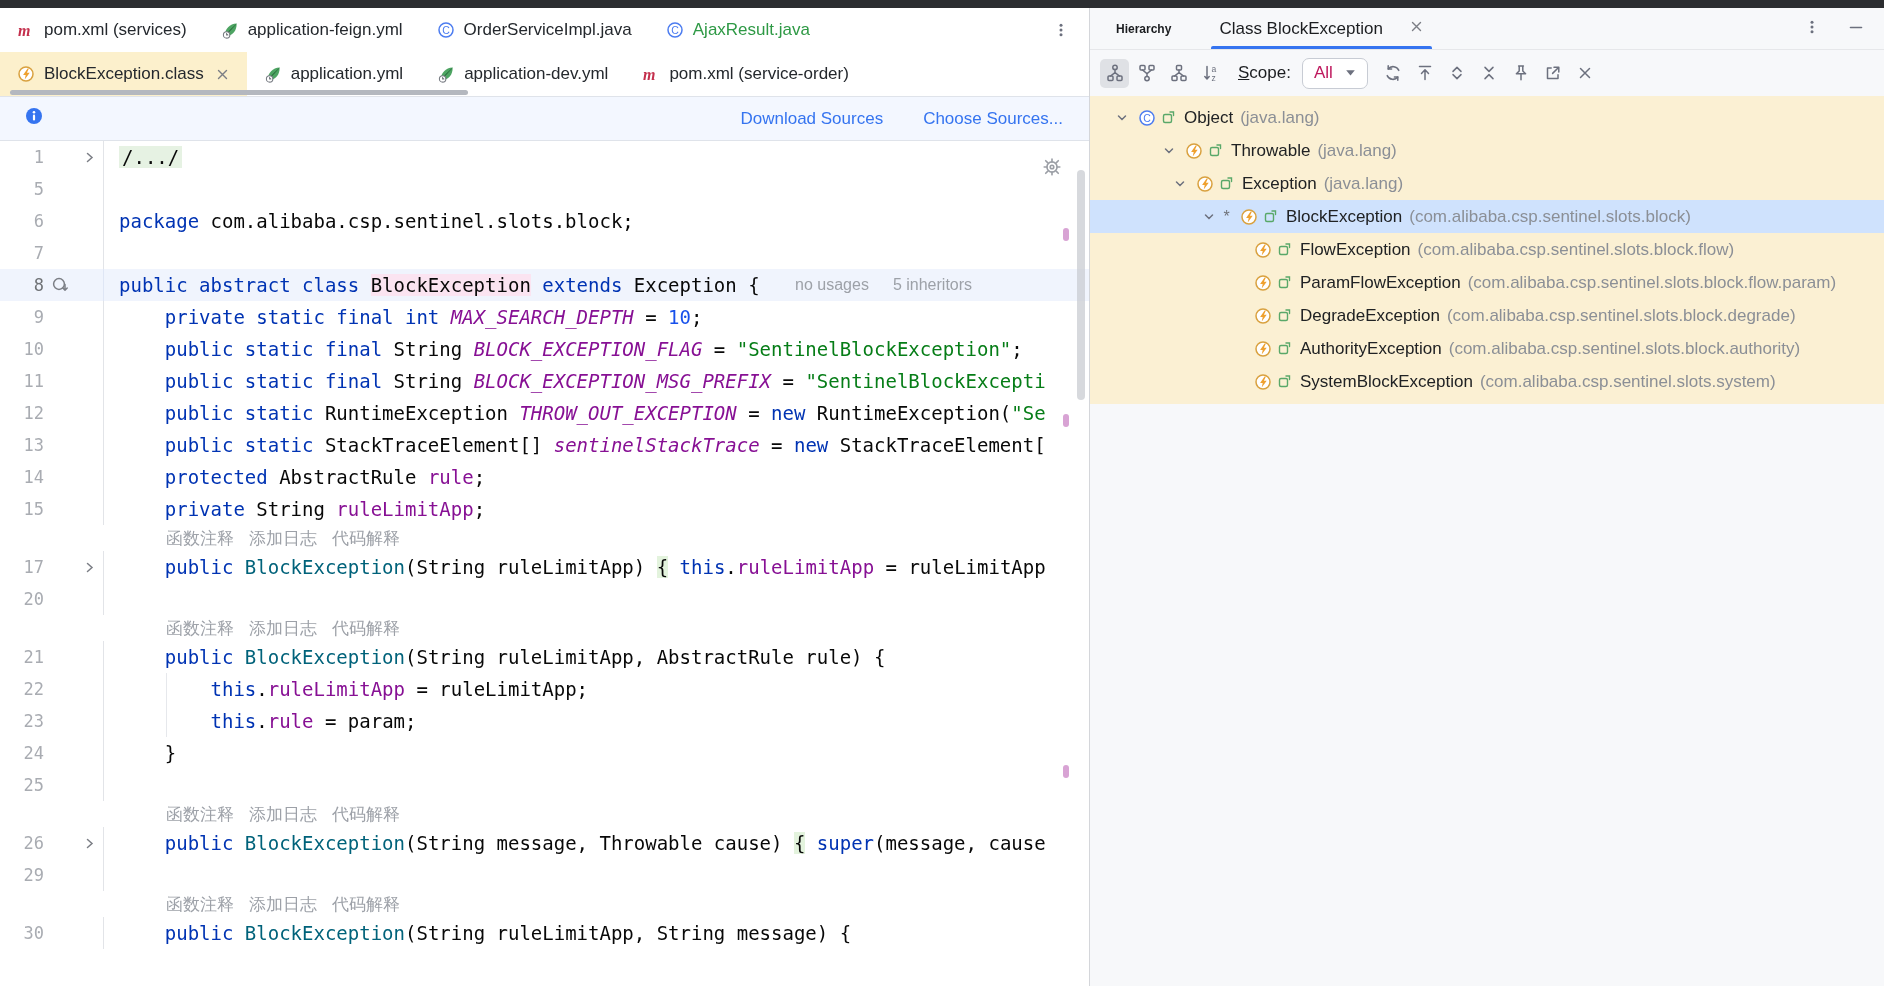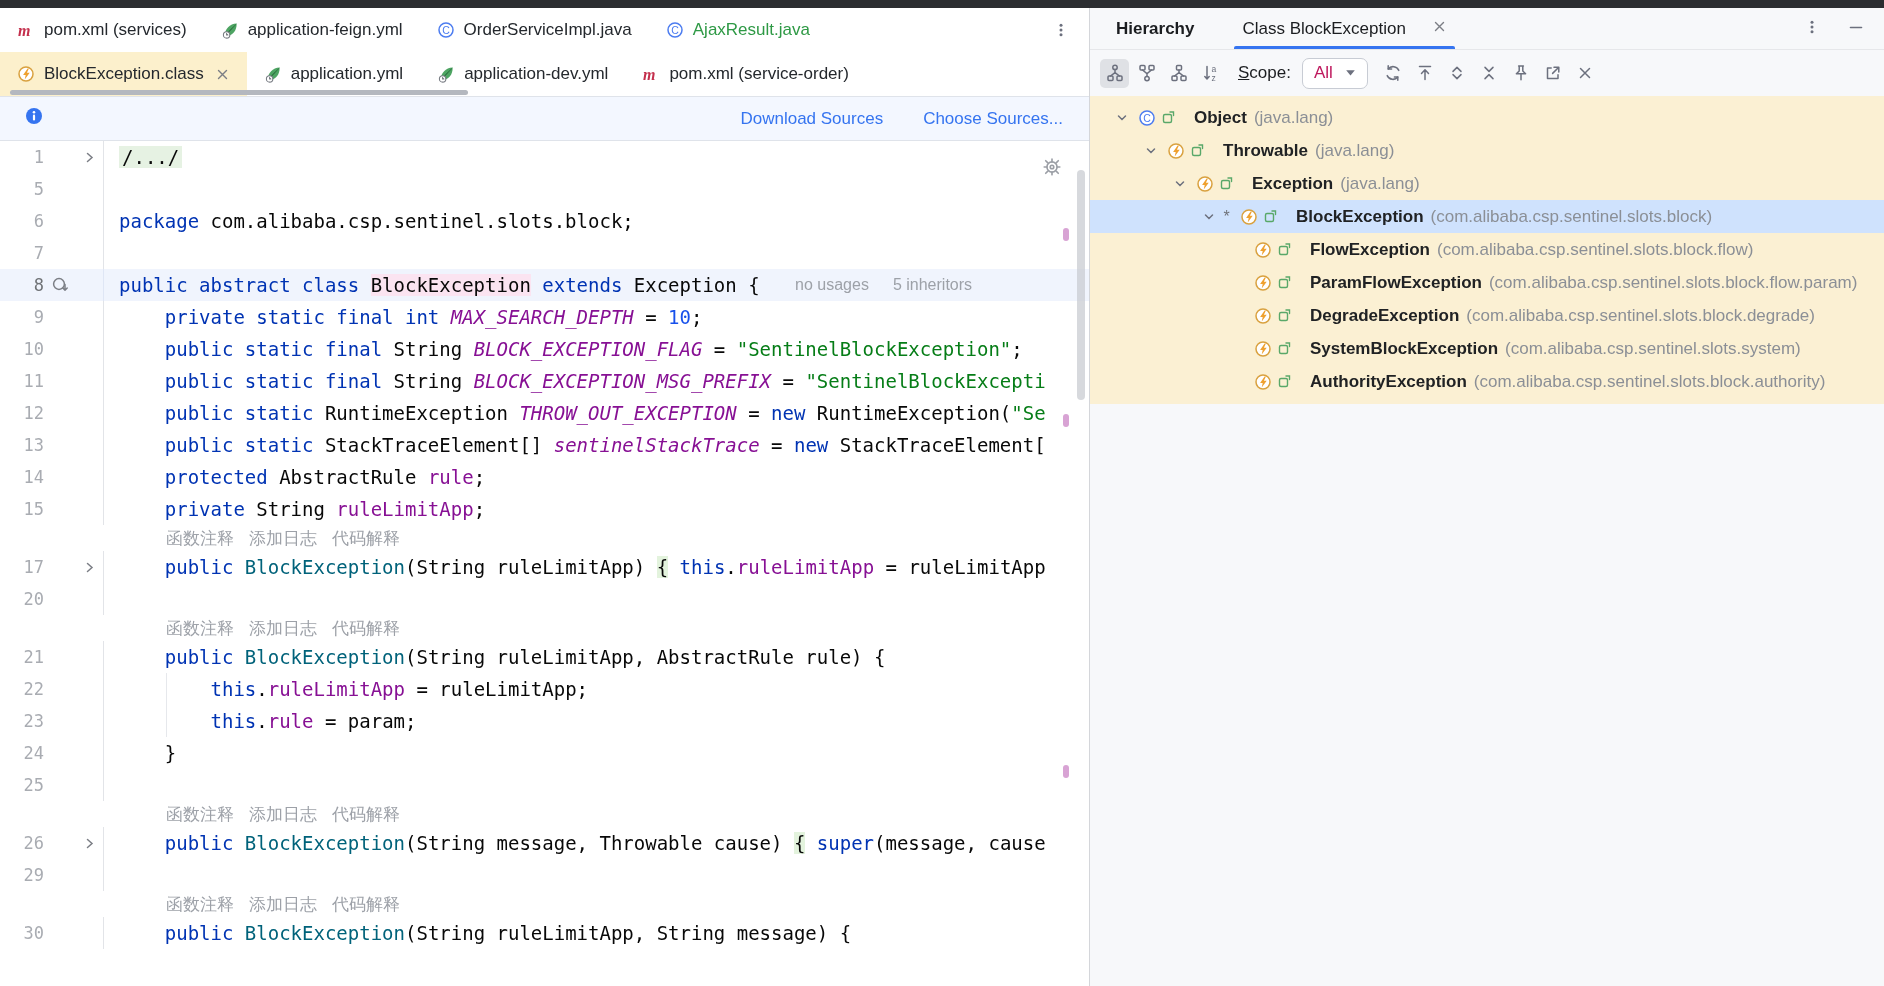--- a/index.html
+++ b/index.html
@@ -58,21 +58,21 @@
   .gear-float { position:absolute; top:15px; right:26px; opacity:.85; }
   .scroll-thumb { position:absolute; right:4px; top:29px; width:8px; height:230px;
     border-radius:4px; background:#caccd2; opacity:.75; }
   .vcs-mark { position:absolute; right:20px; width:6px; height:13px; border-radius:3px;
     background:#d8a3d4; }
 
   
   .hier-pane { flex:1; background:#f7f8fa; display:flex; flex-direction:column; overflow:hidden; }
   .hheader { height:42px; flex:none; display:flex; align-items:center;
     padding:0 20px 0 26px; border-bottom:1px solid #e6e7ea; }
-  .htitle { font-weight:bold; font-size:17px; color:#1b1d20; }
+  .htitle { font-weight:bold; font-size:12px; color:#1b1d20; }
   .htab { margin-left:44px; position:relative; height:100%; display:flex;
     align-items:center; gap:26px; font-size:17px; color:#1b1d20; padding:0 4px; }
   .htab .underline { position:absolute; left:-4px; right:-4px; bottom:0; height:3px;
     border-radius:2px 2px 0 0; background:#3574F0; }
   .hheader-right { margin-left:auto; display:flex; align-items:center; gap:28px; }
 
   .htoolbar { height:46px; flex:none; display:flex; align-items:center; padding:0 10px; gap:3px; }
   .tbtn { width:29px; height:29px; border-radius:5px; display:flex; align-items:center;
     justify-content:center; cursor:pointer; }
   .tbtn.sel { background:#dfe1e5; }
@@ -83,21 +83,21 @@
     color:#be185d; margin-right:8px; cursor:pointer; }
 
   .htree { flex:none; background:#fbf0d3; padding:5px 0 6px; }
   .trow { height:33px; display:flex; align-items:center; font-size:17px; color:#202224;
     white-space:nowrap; overflow:hidden; cursor:pointer; }
   .trow.sel { background:#cfe2fd; }
   .tchev { width:24px; flex:none; display:flex; justify-content:center; }
   .tstar { width:15px; flex:none; display:flex; justify-content:center; }
   .ticon { width:25px; flex:none; display:flex; justify-content:center; align-items:center; }
   .tbadge { width:19px; flex:none; display:flex; justify-content:center; align-items:center; }
-  .tname { margin:0 7px 0 16px;font-weight:bold; }
+  .tname { margin:0 7px 0 6px; }
   .tpkg { color:#8b8f96; }
 </style>
 </head>
 <body>
 
 <div class="top-strip"></div>
 <div class="app">
 
   <div class="editor-pane">
     <div class="tabrow" id="tabrow0">
@@ -390,21 +390,21 @@
           </span>
           <span class="tbadge">
             <svg width="15" height="15" viewBox="0 0 15 15">
               <rect x="2.5" y="4.5" width="8" height="8" rx="1.5" stroke="#59A869" stroke-width="1.4" fill="none"></rect>
               <path d="M9 2 h3.5 v3.5" stroke="#59A869" stroke-width="1.4" fill="none" stroke-linecap="round"></path>
             </svg>
           </span>
           <span class="tname">Object</span>
           <span class="tpkg">(java.lang)</span>
         </div>
-        <div class="trow" style="padding-left: 49px;">
+        <div class="trow" style="padding-left: 67px;">
           <span class="tchev">
             <svg width="16" height="16" viewBox="0 0 16 16" stroke="#6C707E" stroke-width="1.5" fill="none" stroke-linecap="round">
               <path d="M4.5 6 L8 9.5 L11.5 6"></path>
             </svg>
           </span>
           <span class="ticon">
             <svg width="18" height="18" viewBox="0 0 18 18">
               <circle cx="9" cy="9" r="7" fill="#fff" stroke="#D9A13F" stroke-width="1.5"></circle>
               <path d="M10.6 3.6 L6.1 9.9 H8.7 L7.7 14.4 L12.7 7.8 H9.9 L11.9 3.6 Z" fill="#EFA12F"></path>
             </svg>
@@ -519,34 +519,34 @@
               <circle cx="9" cy="9" r="7" fill="#fff" stroke="#D9A13F" stroke-width="1.5"></circle>
               <path d="M10.6 3.6 L6.1 9.9 H8.7 L7.7 14.4 L12.7 7.8 H9.9 L11.9 3.6 Z" fill="#EFA12F"></path>
             </svg>
           </span>
           <span class="tbadge">
             <svg width="15" height="15" viewBox="0 0 15 15">
               <rect x="2.5" y="4.5" width="8" height="8" rx="1.5" stroke="#59A869" stroke-width="1.4" fill="none"></rect>
               <path d="M9 2 h3.5 v3.5" stroke="#59A869" stroke-width="1.4" fill="none" stroke-linecap="round"></path>
             </svg>
           </span>
+          <span class="tname">AuthorityException</span>
+          <span class="tpkg">(com.alibaba.csp.sentinel.slots.block.authority)</span>
+        </div>
+        <div class="trow" style="padding-left: 160px;">
+          <span class="ticon">
+            <svg width="18" height="18" viewBox="0 0 18 18">
+              <circle cx="9" cy="9" r="7" fill="#fff" stroke="#D9A13F" stroke-width="1.5"></circle>
+              <path d="M10.6 3.6 L6.1 9.9 H8.7 L7.7 14.4 L12.7 7.8 H9.9 L11.9 3.6 Z" fill="#EFA12F"></path>
+            </svg>
+          </span>
+          <span class="tbadge">
+            <svg width="15" height="15" viewBox="0 0 15 15">
+              <rect x="2.5" y="4.5" width="8" height="8" rx="1.5" stroke="#59A869" stroke-width="1.4" fill="none"></rect>
+              <path d="M9 2 h3.5 v3.5" stroke="#59A869" stroke-width="1.4" fill="none" stroke-linecap="round"></path>
+            </svg>
+          </span>
           <span class="tname">SystemBlockException</span>
           <span class="tpkg">(com.alibaba.csp.sentinel.slots.system)</span>
-        </div>
-        <div class="trow" style="padding-left: 160px;">
-          <span class="ticon">
-            <svg width="18" height="18" viewBox="0 0 18 18">
-              <circle cx="9" cy="9" r="7" fill="#fff" stroke="#D9A13F" stroke-width="1.5"></circle>
-              <path d="M10.6 3.6 L6.1 9.9 H8.7 L7.7 14.4 L12.7 7.8 H9.9 L11.9 3.6 Z" fill="#EFA12F"></path>
-            </svg>
-          </span>
-          <span class="tbadge">
-            <svg width="15" height="15" viewBox="0 0 15 15">
-              <rect x="2.5" y="4.5" width="8" height="8" rx="1.5" stroke="#59A869" stroke-width="1.4" fill="none"></rect>
-              <path d="M9 2 h3.5 v3.5" stroke="#59A869" stroke-width="1.4" fill="none" stroke-linecap="round"></path>
-            </svg>
-          </span>
-          <span class="tname">AuthorityException</span>
-          <span class="tpkg">(com.alibaba.csp.sentinel.slots.block.authority)</span>
         </div>
       </div>
   </div>
 </div>
 
 </body></html>

